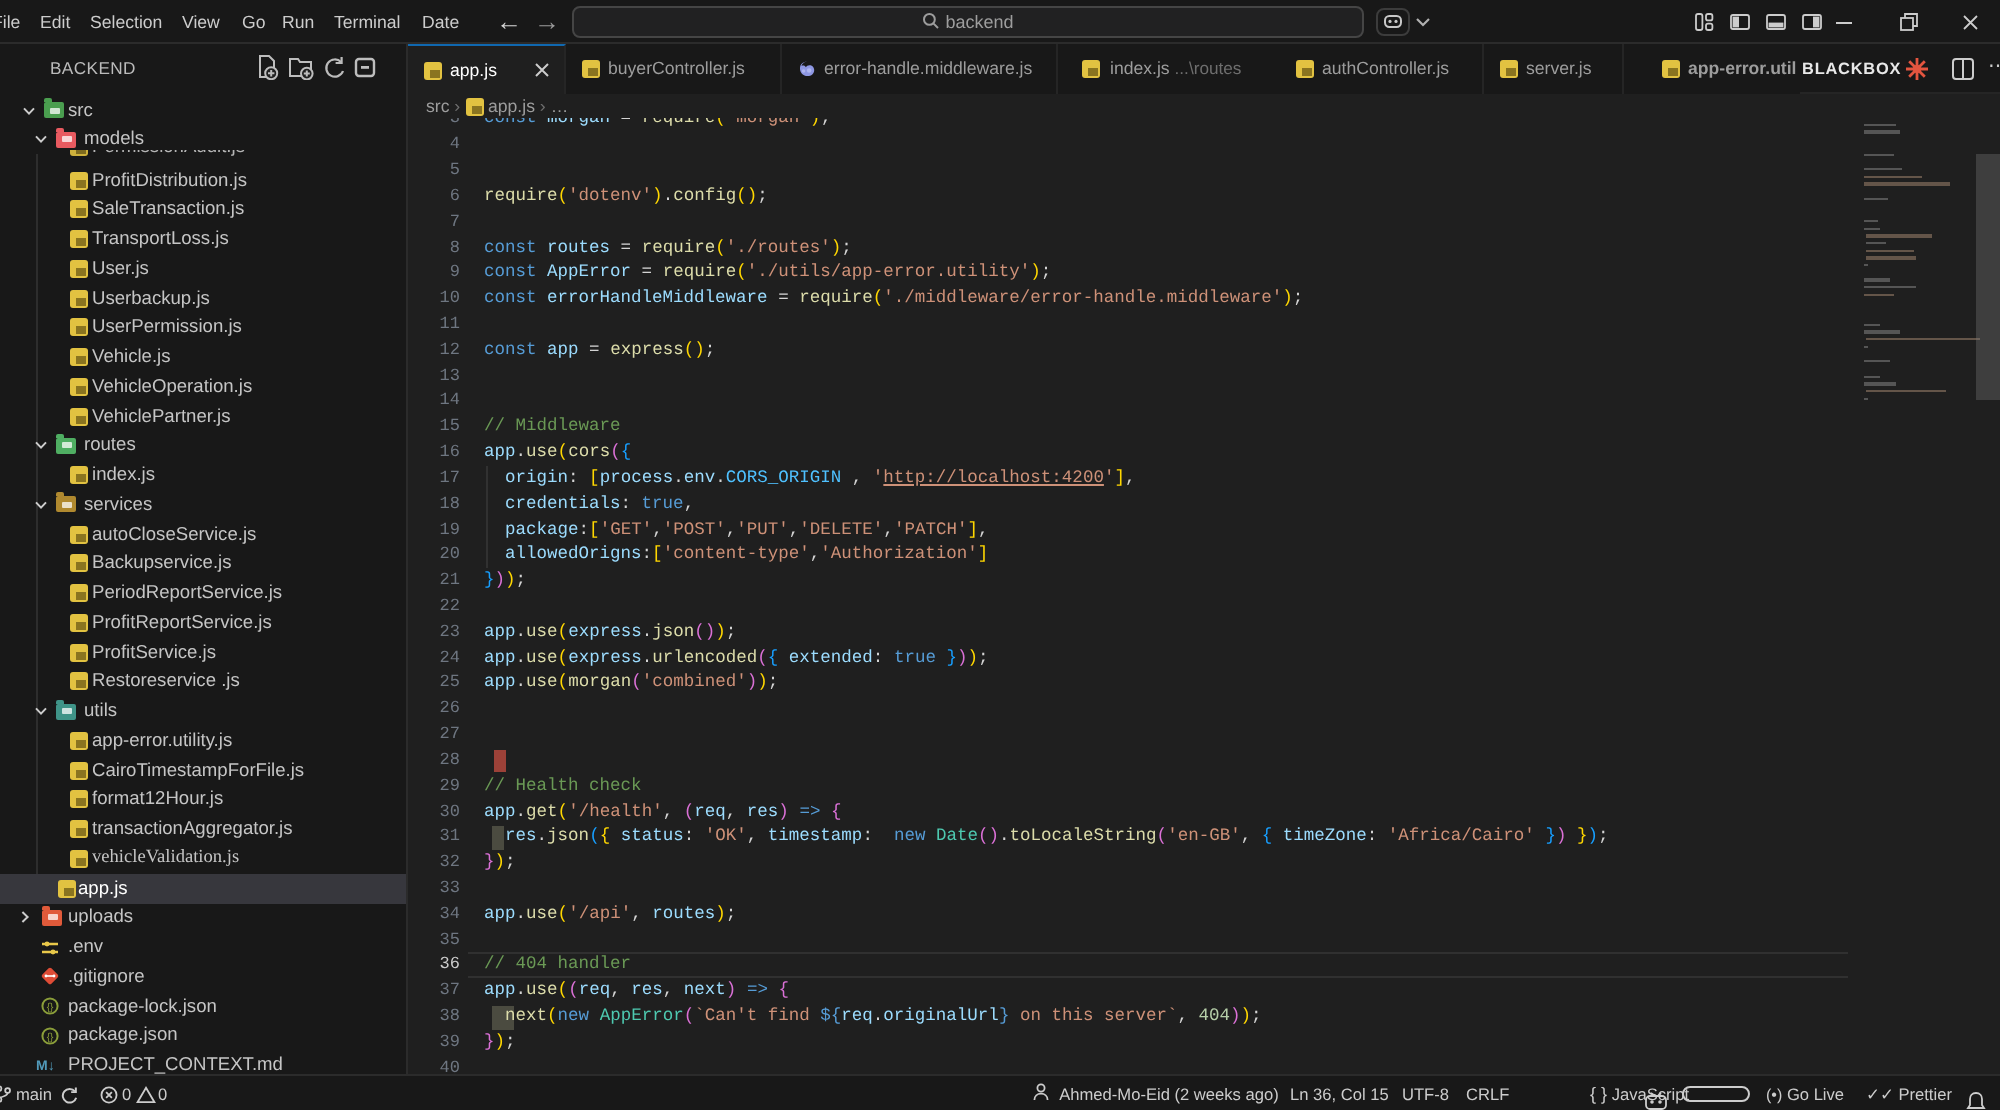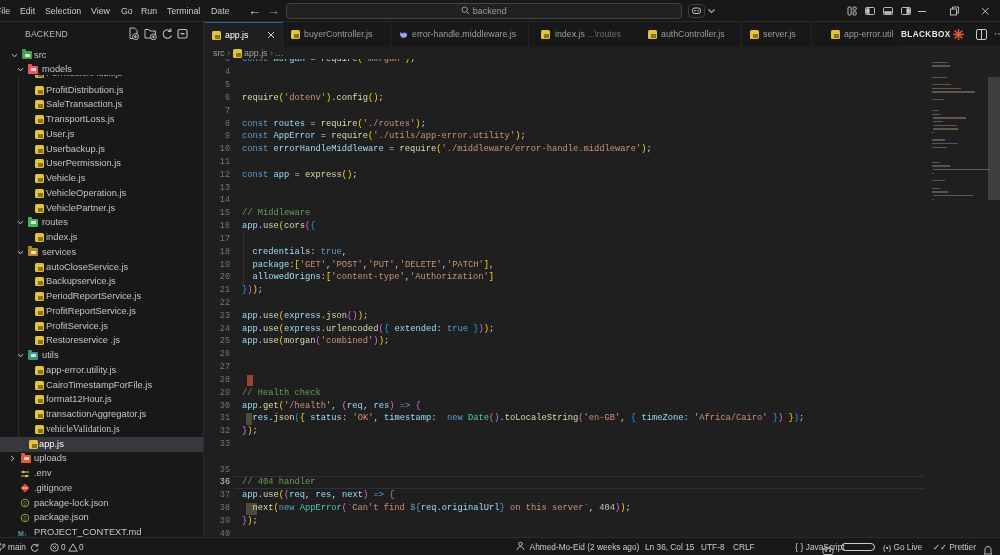--- a/index.html
+++ b/index.html
@@ -330,21 +330,21 @@
         <span class="tlbl">error-handle.middleware.js</span>
       </div>
   <div class="tab" style="left:436px;width:102px;">
         <span class="jsicon ticon"></span>
         <span class="tlbl">authController.js</span>
       </div>
   <div class="tab" style="left:538px;width:70px;">
         <span class="jsicon ticon"></span>
         <span class="tlbl">server.js</span>
       </div>
-  <div class="tab" style="left:608px;width:88px;border-right:none;">
+  <div class="tab" style="left:608px;width:88px;border-right:none;font-weight:bold;">
         <span class="jsicon ticon" style="left:19px"></span>
         <span class="tlbl" style="left:32px">app-error.util</span>
       </div>
   <div style="position:absolute;left:697px;top:0;height:25px;line-height:25px;color:#e8e8e8;font-size:8.2px;font-weight:bold;letter-spacing:.4px;">BLACKBOX</div>
   <svg style="position:absolute;left:748px;top:6px" width="13" height="13" viewBox="0 0 13 13">
         <g stroke="#e4553f" stroke-width="1.4">
           <path d="M6.5 1 v11 M1 6.5 h11 M2.6 2.6 l7.8 7.8 M10.4 2.6 l-7.8 7.8"></path>
         </g>
         <circle cx="6.5" cy="6.5" r="2" fill="#e4553f"></circle>
       </svg>
@@ -405,20 +405,21 @@
         <div class="cl-line" style="top:146.24px">
           <div class="lnum">15</div>
           <div class="code"><span class="c">// Middleware</span></div>
         </div>
         <div class="cl-line" style="top:159.06px">
           <div class="lnum">16</div>
           <div class="code"><span class="v">app</span>.<span class="f">use</span><span class="b1">(</span><span class="f">cors</span><span class="b2">(</span><span class="b3">{</span></div>
         </div>
         <div class="cl-line" style="top:171.88000000000002px">
           <div class="lnum">17</div>
+          <div class="code">  <span class="v">origin</span>: <span class="b1">[</span><span class="v">process</span>.<span class="v">env</span>.<span class="cb">CORS_ORIGIN</span> , <span class="s">'<span class="u">http://localhost:4200</span>'</span><span class="b1">]</span>,</div>
         </div>
         <div class="cl-line" style="top:184.70000000000002px">
           <div class="lnum">18</div>
           <div class="code">  <span class="v">credentials</span>: <span class="k">true</span>,</div>
         </div>
         <div class="cl-line" style="top:197.52px">
           <div class="lnum">19</div>
           <div class="code">  <span class="v">package</span>:<span class="b1">[</span><span class="s">'GET'</span>,<span class="s">'POST'</span>,<span class="s">'PUT'</span>,<span class="s">'DELETE'</span>,<span class="s">'PATCH'</span><span class="b1">]</span>,</div>
         </div>
         <div class="cl-line" style="top:210.34px">
@@ -466,20 +467,24 @@
           <div class="lnum">31</div>
           <div style="position:absolute;left:42px;top:.5px;width:6px;height:12px;background:#4b4b40;"></div>
           <div class="code">  <span class="v">res</span>.<span class="f">json</span><span class="b3">(</span><span class="b1">{</span> <span class="v">status</span>: <span class="s">'OK'</span>, <span class="v">timestamp</span>:  <span class="k">new</span> <span class="cl">Date</span><span class="b2">()</span>.<span class="f">toLocaleString</span><span class="b2">(</span><span class="s">'en-GB'</span>, <span class="b3">{</span> <span class="v">timeZone</span>: <span class="s">'Africa/Cairo'</span> <span class="b3">}</span><span class="b2">)</span> <span class="b1">}</span><span class="b3">)</span>;</div>
         </div>
         <div class="cl-line" style="top:364.18px">
           <div class="lnum">32</div>
           <div class="code"><span class="b2">}</span><span class="b1">)</span>;</div>
         </div>
         <div class="cl-line" style="top:377px">
           <div class="lnum">33</div>
+        </div>
+        <div class="cl-line" style="top:389.82px">
+          <div class="lnum">34</div>
+          <div class="code"><span class="v">app</span>.<span class="f">use</span><span class="b1">(</span><span class="s">'/api'</span>, <span class="v">routes</span><span class="b1">)</span>;</div>
         </div>
         <div class="cl-line" style="top:402.64px">
           <div class="lnum">35</div>
         </div>
         <div class="cl-line" style="top:415.46px">
           <div style="position:absolute;left:30px;top:0;width:690px;height:12.82px;border-top:1px solid #303030;border-bottom:1px solid #303030;"></div>
           <div class="lnum" style="color:#cccccc">36</div>
           <div class="code"><span class="c">// 404 handler</span></div>
         </div>
         <div class="cl-line" style="top:428.28px">

